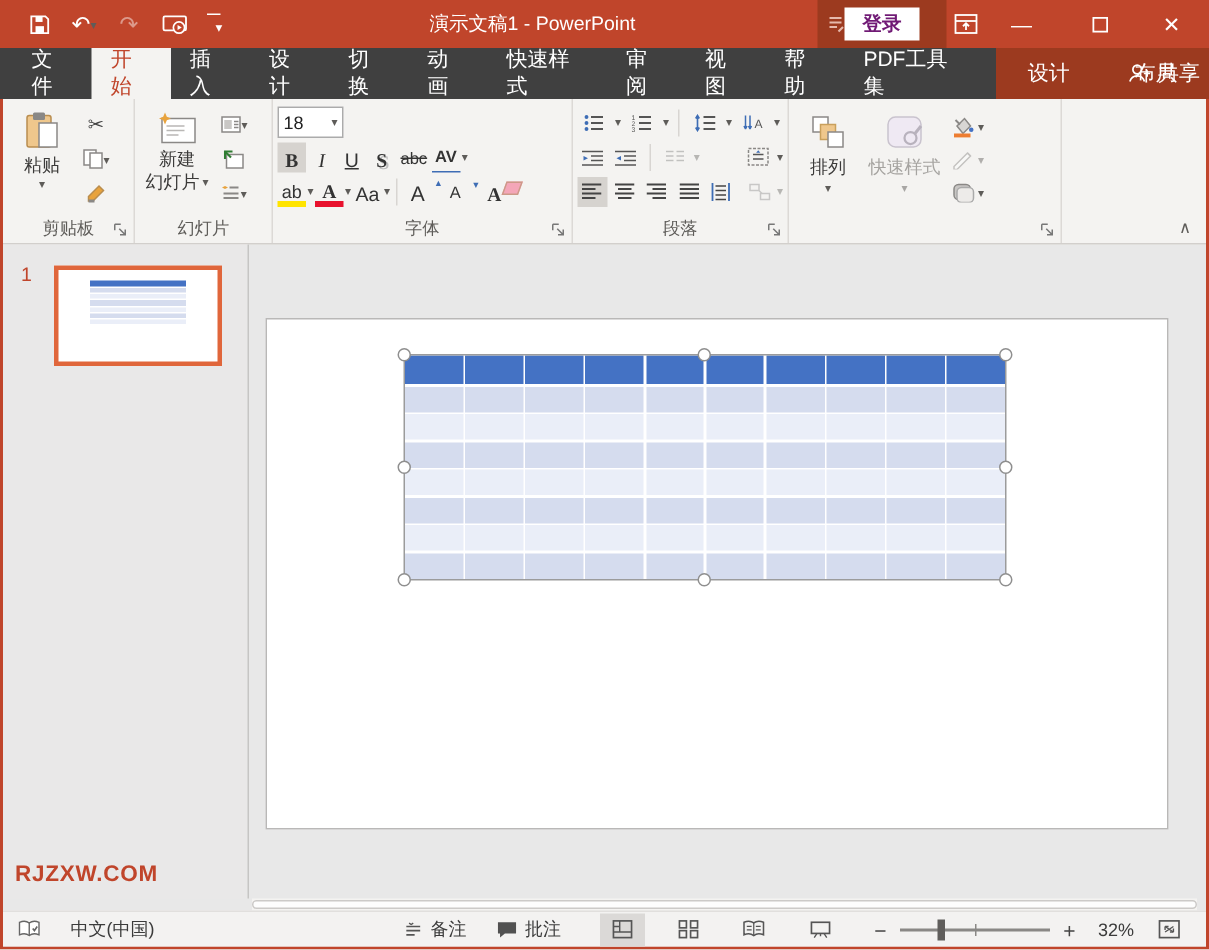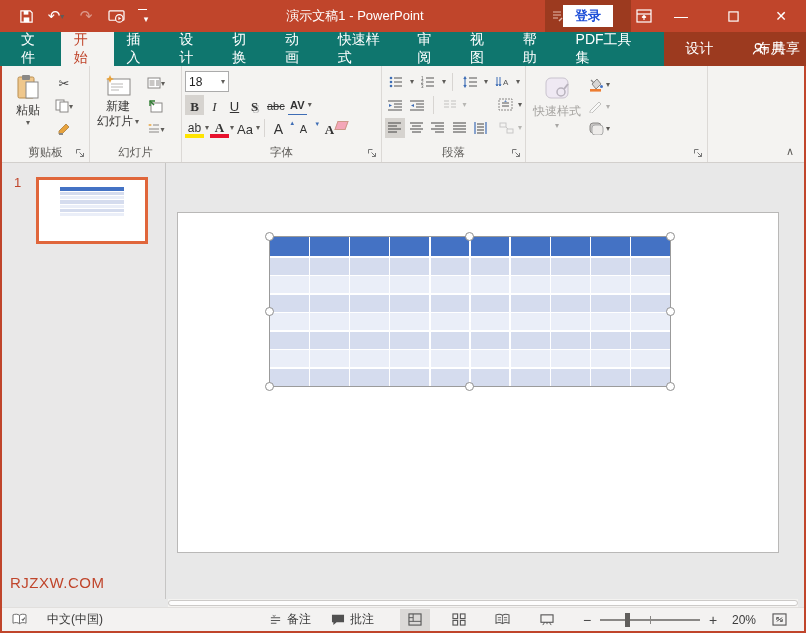--- a/index.html
+++ b/index.html
@@ -9,28 +9,28 @@
 
 .titlebar{position:absolute;left:0;top:0;width:806px;height:32px;background:#C0452B;color:#fff}
 .qat{position:absolute;left:14px;top:0;height:32px;display:flex;align-items:center;gap:6px}
 .qbtn{width:24px;height:26px;display:flex;align-items:center;justify-content:center;font-size:15px;color:#fff}
 .qbtn.dim{opacity:.45}
 .qat-dd{font-size:9px;position:relative;padding-top:3px}
 .qat-dd::before{content:"";position:absolute;top:6px;left:4px;width:9px;height:1px;background:#fff}
 .qat-dd::after{content:"▾";display:block;margin-top:2px}
 .win-title{position:absolute;left:0;top:0;width:710px;height:32px;display:flex;align-items:center;justify-content:center;font-size:13px;color:#fff;pointer-events:none}
 .ctx-patch-title{position:absolute;left:545px;top:0;width:86px;height:32px;background:#9C3A1F;display:flex;align-items:center;padding-left:6px}
-.login-btn{position:absolute;left:563px;top:5px;height:22px;padding:0 12px;background:#fff;color:#1d4ed8;font-size:13px;font-weight:bold;border:none;display:flex;align-items:center}
+.login-btn{position:absolute;left:563px;top:5px;height:22px;padding:0 12px;background:#fff;color:#701a75;font-size:13px;font-weight:bold;border:none;display:flex;align-items:center}
 .ribbon-opts{position:absolute;left:631px;top:4px;width:26px;height:24px;display:flex;align-items:center;justify-content:center}
 .cap{position:absolute;top:0;height:32px;display:flex;align-items:center;justify-content:center;color:#fff}
 .cap.min{left:664px;width:34px;font-size:14px}
 .cap.max{left:716px;width:34px}
 .cap.close{left:762px;width:38px;font-size:14px}
 
-.tabrow{position:absolute;left:0;top:32px;width:806px;height:34px;background:#0f766e;display:flex;align-items:stretch;padding-left:8px}
+.tabrow{position:absolute;left:0;top:32px;width:806px;height:34px;background:#404040;display:flex;align-items:stretch;padding-left:8px}
 .tab{padding:0 13px;display:flex;align-items:center;color:#fff;font-size:14px}
 .tab.active{background:#F4F3F1;color:#C0452B}
 .ctx-tabs{margin-left:8px;width:146px;background:#9C3A1F;display:flex;justify-content:space-around}
 .ctx-tabs .tab{padding:0 10px}
 .tell-me{position:absolute;right:80px;top:32px;height:34px;display:flex;align-items:center;gap:6px;color:#fff;font-size:14px}
 .share{position:absolute;right:6px;top:32px;height:34px;display:flex;align-items:center;gap:5px;color:#fff;font-size:14px}
 
 .ribbon{position:absolute;left:2px;top:66px;width:802px;height:97px;background:#F4F3F1;border-bottom:1px solid #D2CFCC;display:flex}
 .rgroup{position:relative;height:100%;border-right:1px solid #DCD9D6;padding:4px 3px 16px 3px}
 .glabel{position:absolute;bottom:2px;left:0;right:0;text-align:center;font-size:11.5px;color:#5E5C59;pointer-events:none}
@@ -66,21 +66,21 @@
 .drawbig.dim{color:#A6A4A1}
 .fxcol{display:flex;flex-direction:column;gap:2px;margin-left:3px;padding-top:4px}
 .fxbtn{display:flex;align-items:center;gap:2px;height:20px}
 .collapse{position:absolute;right:10px;bottom:4px;color:#5E5C59;font-size:11px}
 
 .content{position:absolute;left:2px;top:163px;width:802px;height:436px;display:flex}
 .thumbs{position:relative;width:164px;height:100%;background:#E9E8E8;border-right:1px solid #C6C5C4}
 .thumb-num{position:absolute;left:12px;top:12px;font-size:13px;color:#C0452B}
 .thumb-box{position:absolute;left:34px;top:14px;width:112px;height:67px;background:#fff;border:3px solid #E0663B}
 .thumb-table{position:absolute;left:21px;top:7px;width:64px}
-.watermark{position:absolute;left:8px;bottom:8px;font-size:15px;font-weight:normal;color:#C0452B;letter-spacing:.5px}
+.watermark{position:absolute;left:8px;bottom:8px;font-size:15px;font-weight:bold;color:#C0452B;letter-spacing:.5px}
 .canvas{position:relative;flex:1;height:100%}
 .slide{position:absolute;left:11px;top:49px;width:602px;height:341px;background:#fff;border:1px solid #B9B8B7}
 .tablewrap{position:absolute;left:92px;top:24px;width:400px;height:149px;outline:1px solid #9B9B9B;background:#fff}
 .tgrid{display:grid;width:100%;height:100%;gap:1.5px;background:#fff}
 .handle{position:absolute;width:9px;height:9px;border-radius:50%;background:#fff;border:1.5px solid #8F8F8F;z-index:5}
 
 .hscroll{position:absolute;left:168px;top:599px;width:630px;height:8px;background:#F4F3F1;display:flex;align-items:center}
 .hthumb{width:100%;height:6px;background:#FDFDFD;border:1px solid #CCCAC8;border-radius:3px}
 .statusbar{position:absolute;left:2px;top:607px;width:802px;height:24px;background:#F3F2F1;border-top:1px solid #E1DFDD;display:flex;align-items:center;font-size:12px;color:#3B3B3B}
 .sb-item{display:flex;align-items:center;gap:5px;padding:0 10px;height:100%}
@@ -392,20 +392,29 @@
       <div class="launcher">
         <svg width="10" height="10" viewBox="0 0 10 10">
             <path d="M1.5 1.5h4M1.5 1.5v4" stroke="#777" fill="none"></path>
             <path d="M4.5 4.5l4 4M8.5 5v3.5H5" stroke="#777" fill="none"></path>
           </svg>
       </div>
     </div>
 
     <div class="rgroup" style="width:182px">
       <div style="display:flex">
+        <div class="drawbig">
+          <svg width="26" height="26" viewBox="0 0 26 26">
+              <rect x="3" y="3" width="10" height="10" fill="#fff" stroke="#8A8886"></rect>
+              <rect x="8" y="8" width="10" height="10" fill="#EFC78C" stroke="#C9A05C"></rect>
+              <rect x="13" y="13" width="10" height="10" fill="#fff" stroke="#8A8886"></rect>
+            </svg>
+          <span class="lbl">排列</span>
+          <span class="dd"></span>
+        </div>
         <div class="drawbig dim" style="width:56px">
           <svg width="30" height="26" viewBox="0 0 30 26">
               <rect x="4" y="3" width="22" height="20" rx="5" fill="#EFE9F3" stroke="#C9C3CE"></rect>
               <circle cx="19" cy="17" r="4" fill="none" stroke="#B8B2BD" stroke-width="1.5"></circle>
               <path d="M22 14l4-5" stroke="#B8B2BD" stroke-width="2"></path>
             </svg>
           <span class="lbl">快速样式</span>
           <span class="dd" style="opacity:.5"></span>
         </div>
         <div class="fxcol">
@@ -615,21 +624,21 @@
           </svg>
       </div>
     </div>
     <div style="display:flex;align-items:center;margin-left:18px">
       <div class="zoombtn">−</div>
       <div class="zoomtrack">
         <div class="zoomtick"></div>
         <div class="zoomthumb"></div>
       </div>
       <div class="zoombtn">+</div>
-      <div class="sb-item" style="padding:0 8px 0 12px">20%</div>
+      <div class="sb-item" style="padding:0 8px 0 12px">32%</div>
       <div class="viewbtn" style="margin-right:10px">
         <svg width="15" height="13" viewBox="0 0 16 14">
             <rect x="1" y="1" width="14" height="12" fill="none" stroke="#555" stroke-width="1.2"></rect>
             <path d="M5 5l6 4M5 9l6-4" stroke="#555"></path>
             <path d="M5 5h2.5M5 5v2.5M11 9h-2.5M11 9V6.5" stroke="#555"></path>
           </svg>
       </div>
     </div>
   </div>
 

